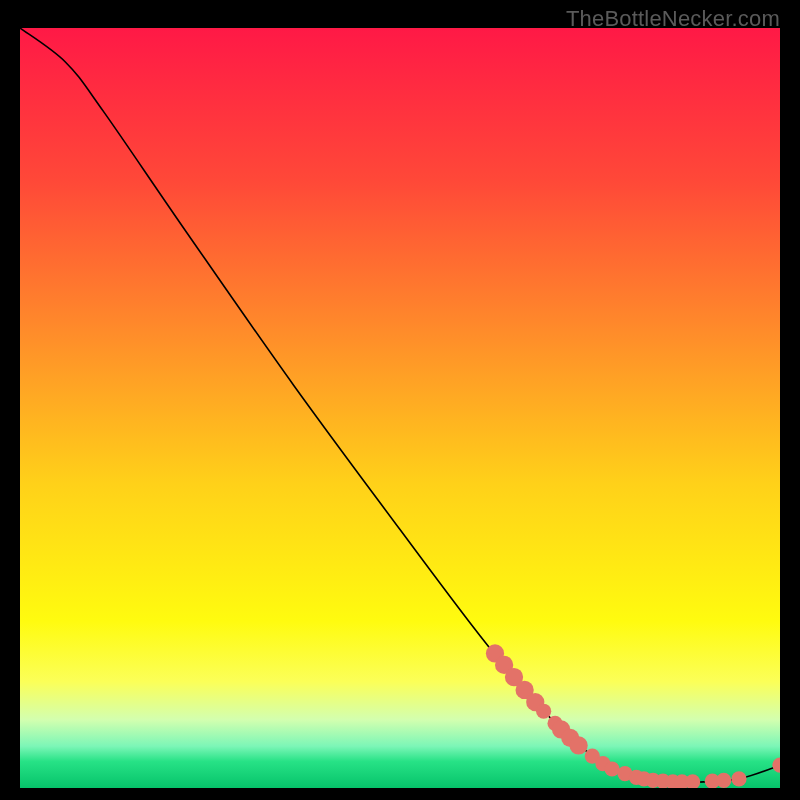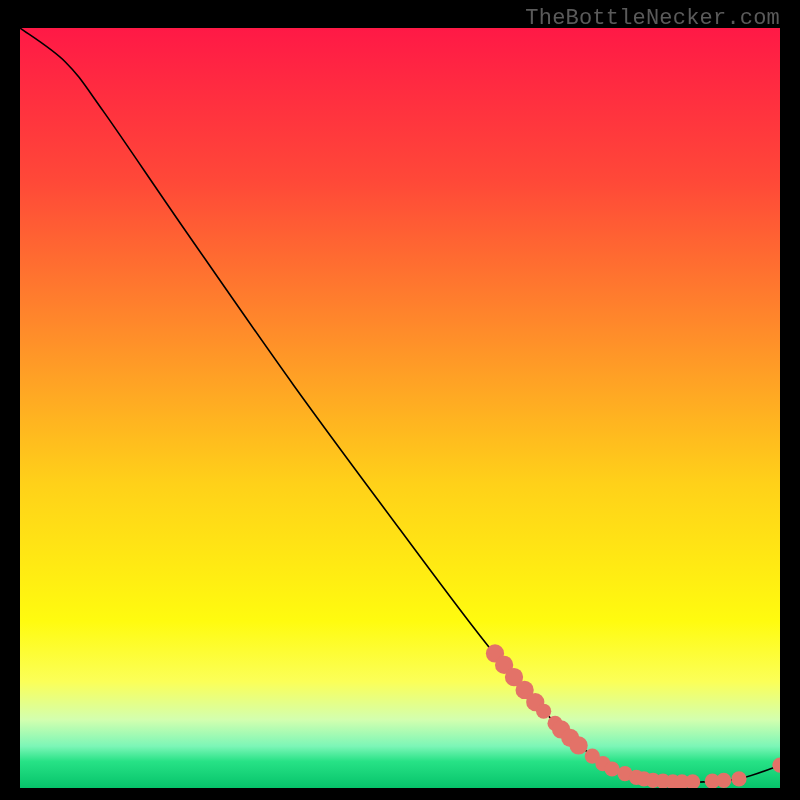--- a/index.html
+++ b/index.html
@@ -13,21 +13,20 @@
   }
   .watermark {
     position: absolute;
     top: 6px;
     right: 20px;
     color: #5a5a5a;
     font-size: 22px;
     font-weight: 500;
     z-index: 20;
     letter-spacing: 0.2px;
-    font-family: Liberation Mono, monospace;
   }
   .plot-area {
     position: absolute;
     left: 20px;
     top: 28px;
     width: 760px;
     height: 760px;
     overflow: hidden;
   }
   .plot-area svg {

